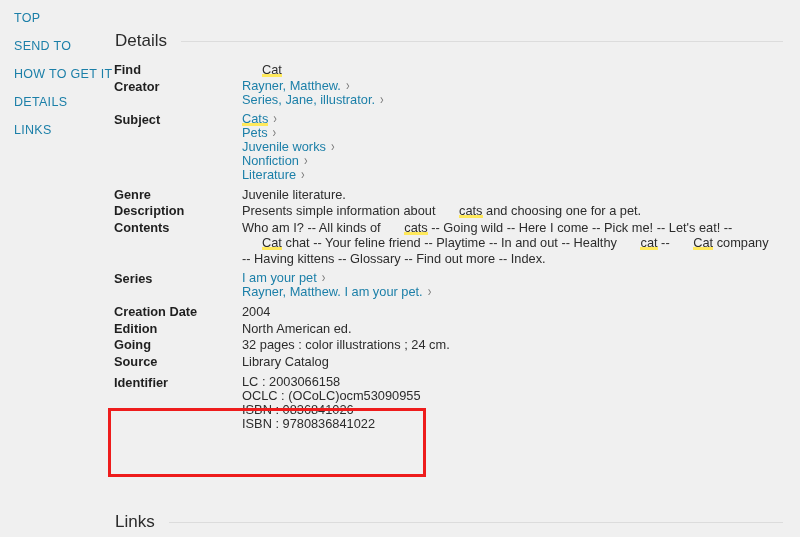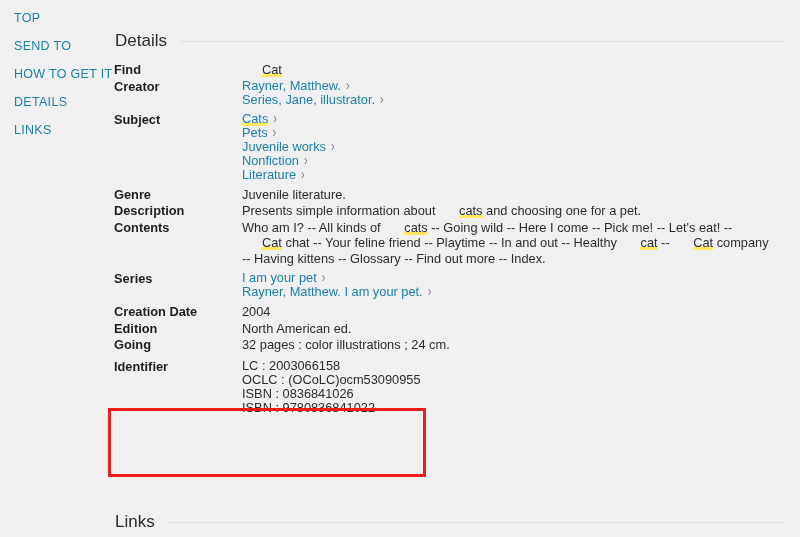--- a/index.html
+++ b/index.html
@@ -241,20 +241,24 @@
     <tr>
       <td class="lbl">Edition</td>
       <td class="val">North American ed.</td>
     </tr>
 
     <tr>
       <td class="lbl">Going</td>
       <td class="val">32 pages : color illustrations ; 24 cm.</td>
     </tr>
 
+    <tr>
+      <td class="lbl">Source</td>
+      <td class="val">Library Catalog</td>
+    </tr>
 
     <tr class="row-gap">
         <td></td>
         <td></td>
       </tr>
 
     <tr>
       <td class="lbl">Identifier</td>
       <td class="val">
         <span class="link-line">LC : 2003066158</span>

